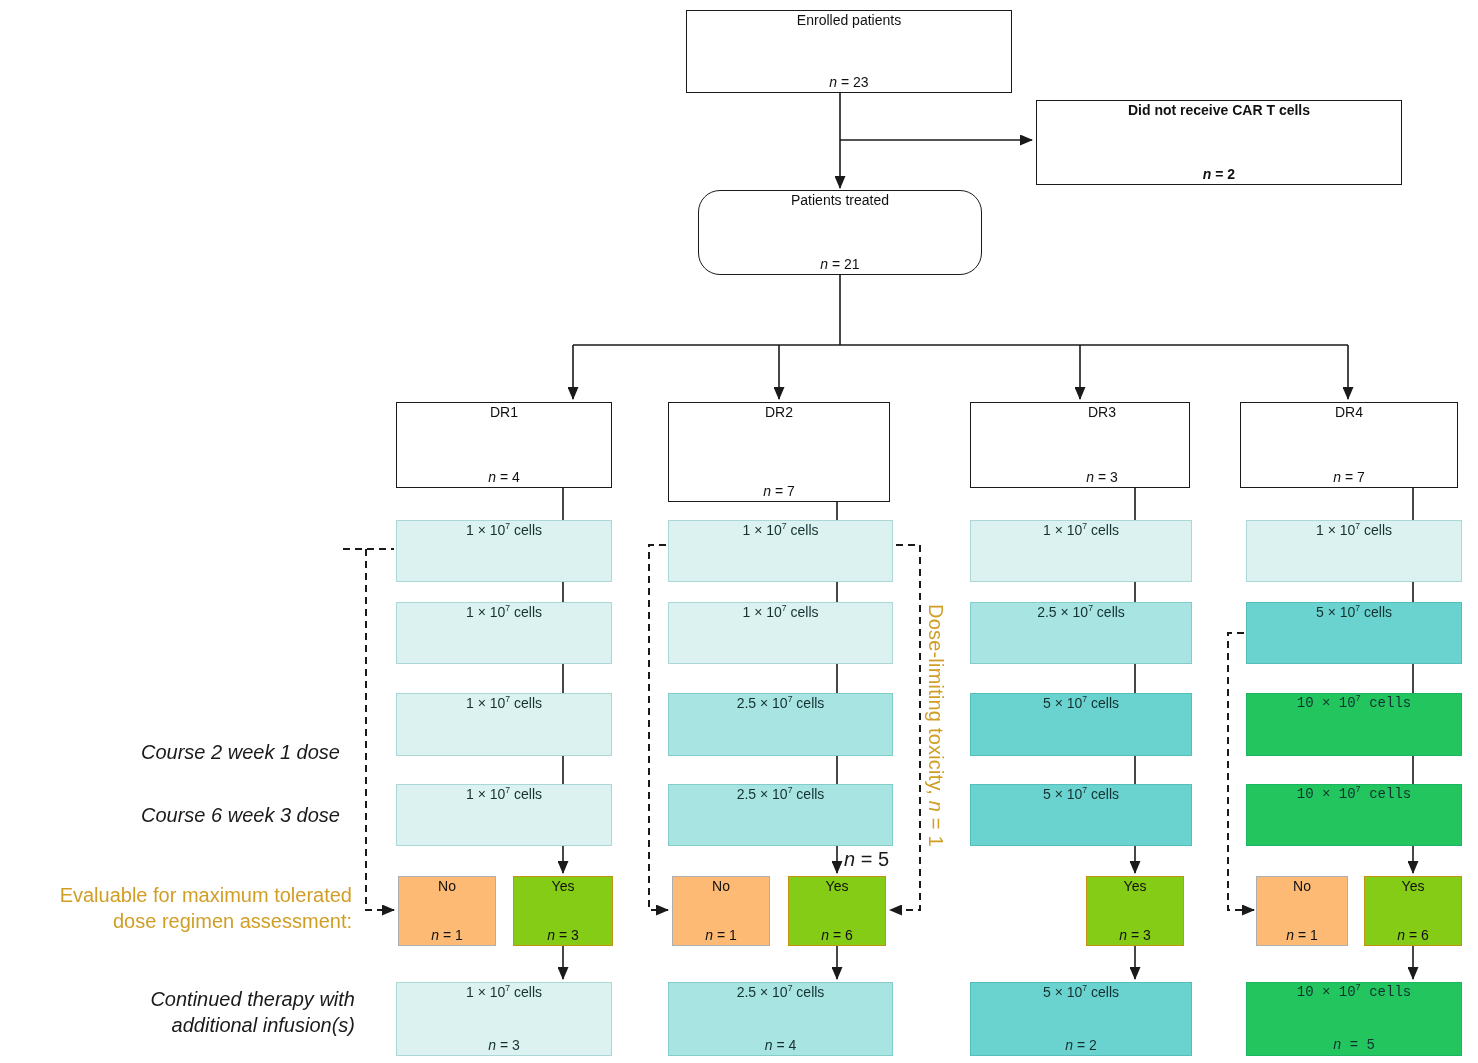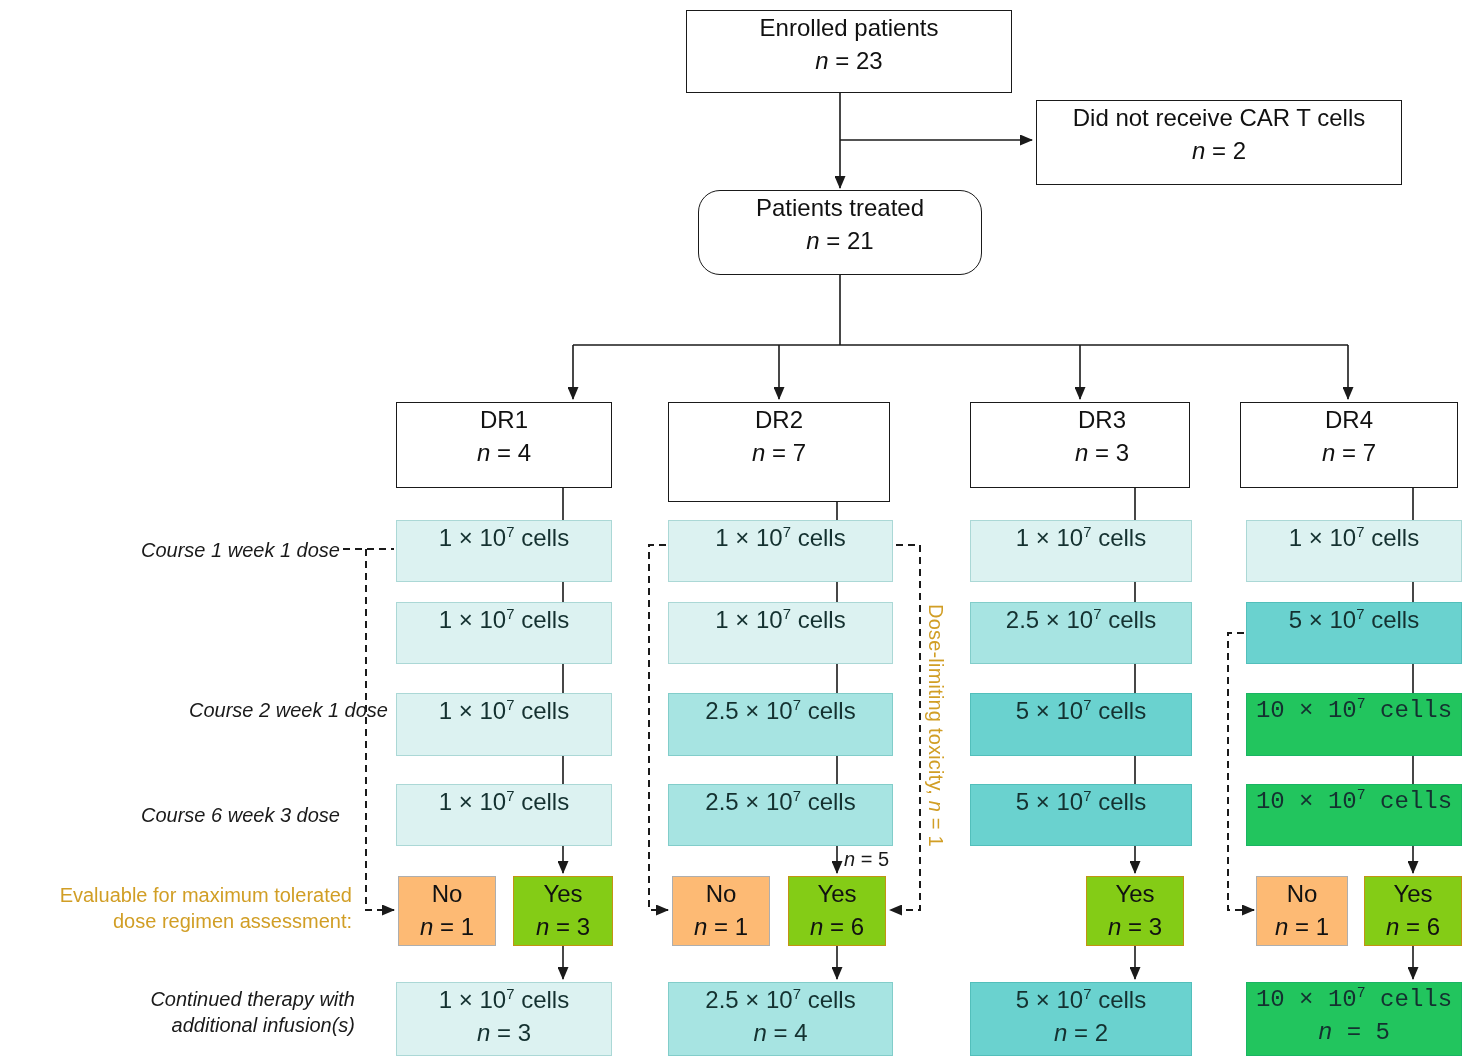--- a/index.html
+++ b/index.html
@@ -2,21 +2,21 @@
 <html><head>
 <meta charset="utf-8">
 <style>
   * { margin:0; padding:0; box-sizing:border-box; }
   html,body { background:#ffffff; }
   body { font-family:"Liberation Sans", sans-serif; color:#1a1a1a; }
   .canvas { position:relative; width:1478px; height:1063px; background:#fff; overflow:hidden; }
   svg.wires { position:absolute; left:0; top:0; z-index:0; }
 
   .box { position:absolute; z-index:1; display:flex; flex-direction:column; align-items:center;
-         justify-content:flex-start; text-align:center; font-size:24px; line-height:1.38; color:#111; }
+         justify-content:space-between; text-align:center; font-size:14px; line-height:1.38; color:#111; }
   .outlined { background:#fff; border:1.6px solid #1a1a1a; }
 
   .dose { color:#143130; border:1px solid rgba(0,125,120,0.22); }
   .d1 { background:#dcf2f1; }
   .d2 { background:#a7e4e2; }
   .d3 { background:#6ad2cf; }
   .d4 { background:#22c55e;font-family:Liberation Mono, monospace; }
 
   .no  { background:#fdba74; border:1.5px solid #aeaeae; }
   .yes { background:#84cc16; border:1.8px solid #c29313; }
@@ -75,21 +75,21 @@
       <path d="M666 545 H649 V910 H668" marker-end="url(#arr)"></path>
       <path d="M896 545 H920 V910 H890" marker-end="url(#arr)"></path>
       <path d="M1244 633 H1228 V910 H1254" marker-end="url(#arr)"></path>
     </g>
   </svg>
 
   <div class="box outlined" style="left:686px;top:10px;width:326px;height:83px;">
     <span>Enrolled patients</span>
     <span><i>n</i> = 23</span>
   </div>
-  <div class="box outlined" style="left:1036px;top:100px;width:366px;height:85px;">
+  <div class="box outlined" style="left:1036px;top:100px;width:366px;height:85px;font-weight:bold;">
     <span>Did not receive CAR T cells</span>
     <span><i>n</i> = 2</span>
   </div>
   <div class="box outlined" style="left:698px;top:190px;width:284px;height:85px;border-radius:22px;">
     <span>Patients treated</span>
     <span><i>n</i> = 21</span>
   </div>
 
   <div class="box outlined" style="left:396px;top:402px;width:216px;height:86px;">
     <span>DR1</span>
@@ -101,22 +101,21 @@
   </div>
   <div class="box outlined" style="left:970px;top:402px;width:220px;height:86px;padding-left:44px;">
     <span>DR3</span>
     <span><i>n</i> = 3</span>
   </div>
   <div class="box outlined" style="left:1240px;top:402px;width:218px;height:86px;">
     <span>DR4</span>
     <span><i>n</i> = 7</span>
   </div>
 
-  <div class="rowlabel" style="left:0;top:536px;width:340px;">Course 1 week 1 dose</div>
-  <div class="rowlabel" style="left:0;top:696px;width:340px;margin-left:48px;">Course 2 week 1 dose</div>
+  <div class="rowlabel" style="left:0;top:738px;width:340px;">Course 2 week 1 dose</div>
   <div class="rowlabel" style="left:0;top:801px;width:340px;">Course 6 week 3 dose</div>
   <div class="rowlabel small-lh" style="left:0;top:986px;width:355px;">
     <span>Continued therapy with</span><br>
     <span>additional infusion(s)</span>
   </div>
   <div class="rowlabel small-lh orange" style="left:0;top:882px;width:352px;">
     <span>Evaluable for maximum tolerated</span><br>
     <span>dose regimen assessment:</span>
   </div>
 

